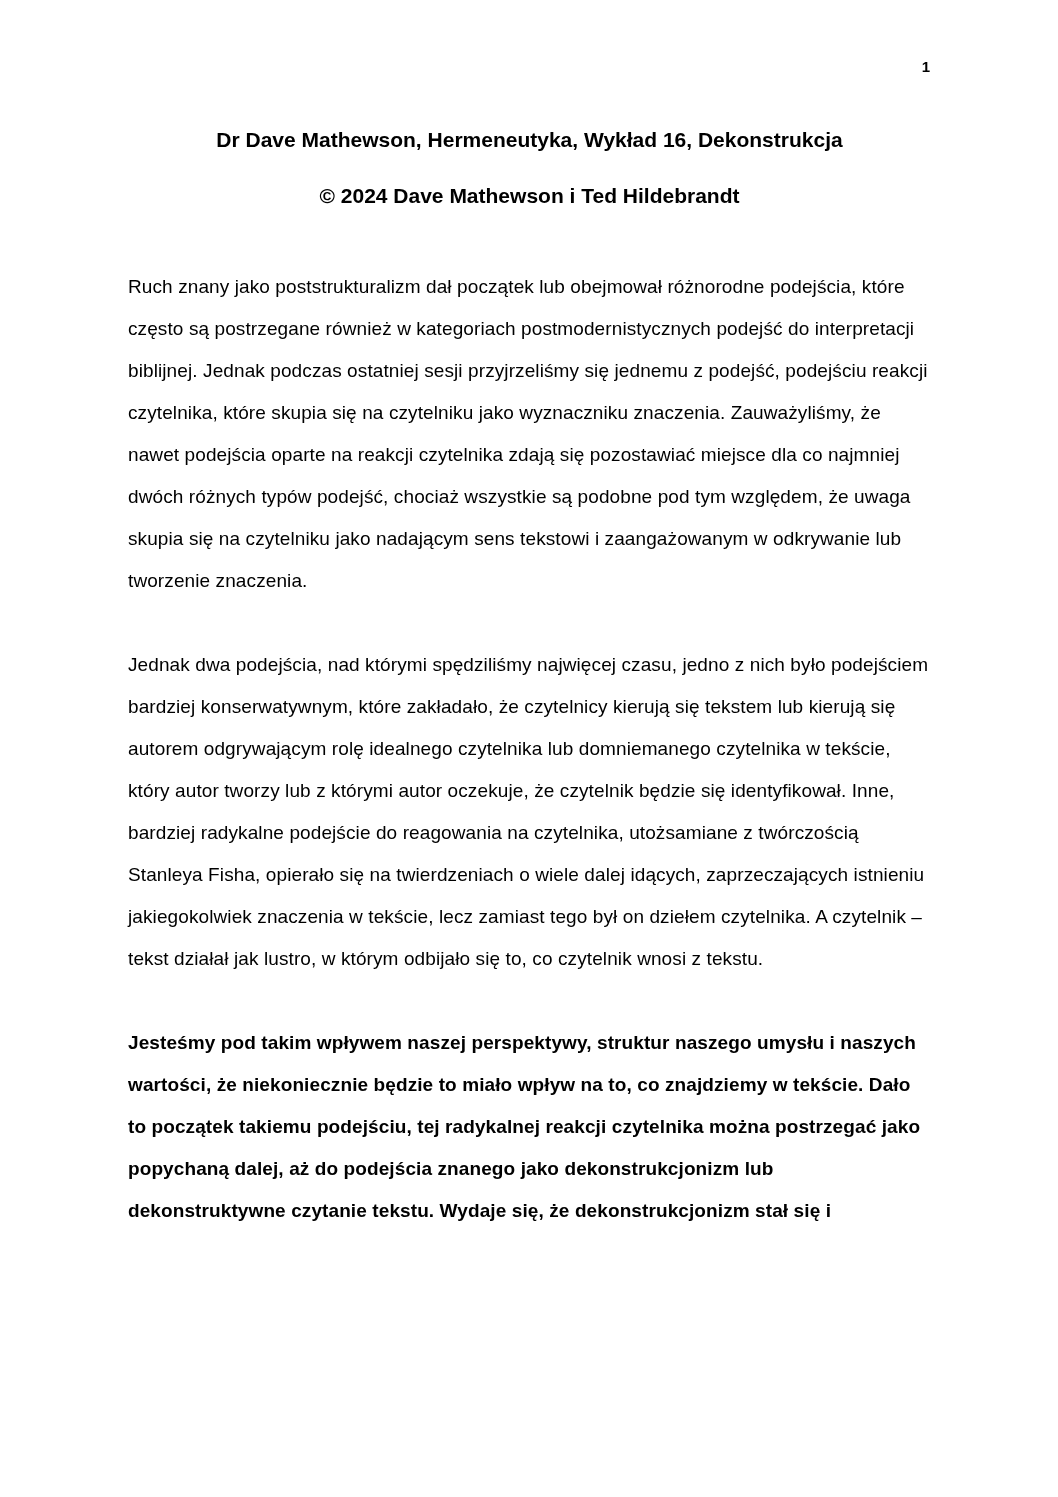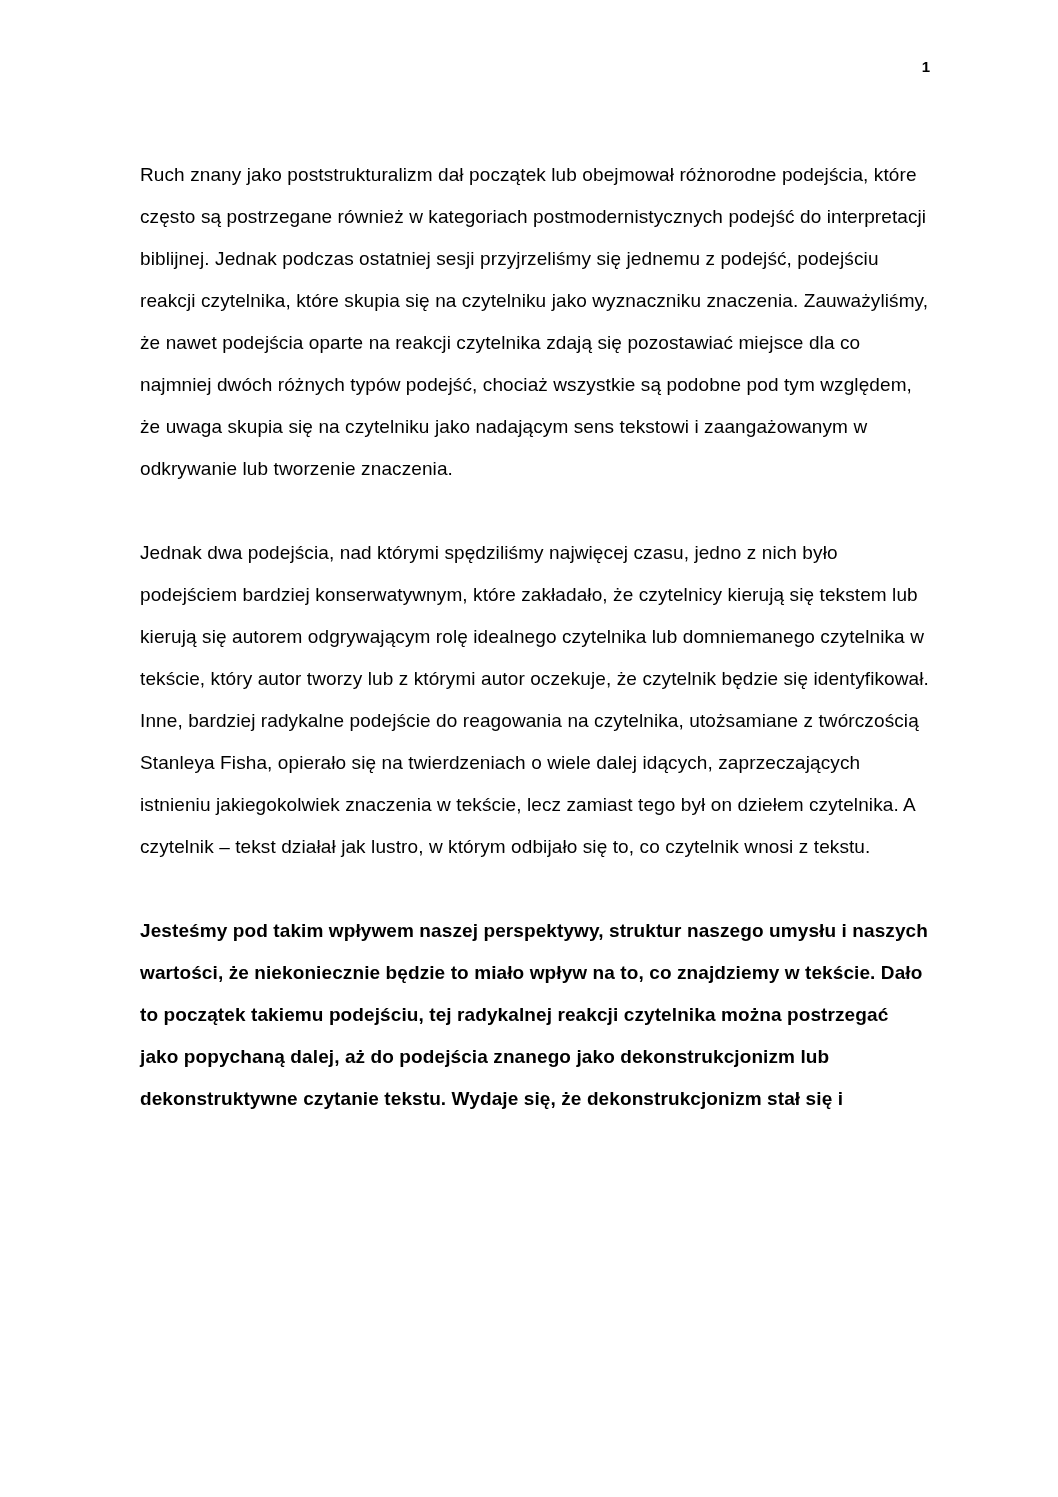--- a/index.html
+++ b/index.html
@@ -42,37 +42,41 @@
     display: block;
   }
   .body-text {
     margin-top: 42px;
   }
   .body-text p {
     font-size: 19px;
     line-height: 42px;
     font-weight: 400;
     text-align: left;
-    margin: 0 0 42px 12px;
+    margin: 0 0 42px 0;
     letter-spacing: 0.1px;
   }
   .body-text p:last-child {
     margin-bottom: 0;
     font-weight: bold;
   }
 </style>
 </head>
 <body>
 
 <div class="page">
 
   <div class="page-number">1</div>
 
   <div class="content">
 
+    <h1 class="doc-title">
+      <span class="title-line">Dr Dave Mathewson, Hermeneutyka, Wykład 16, Dekonstrukcja</span>
+      <span class="title-line">© 2024 Dave Mathewson i Ted Hildebrandt</span>
+    </h1>
 
     <div class="body-text">
       <p>Ruch znany jako poststrukturalizm dał początek lub obejmował różnorodne podejścia, które często są postrzegane również w kategoriach postmodernistycznych podejść do interpretacji biblijnej. Jednak podczas ostatniej sesji przyjrzeliśmy się jednemu z podejść, podejściu reakcji czytelnika, które skupia się na czytelniku jako wyznaczniku znaczenia. Zauważyliśmy, że nawet podejścia oparte na reakcji czytelnika zdają się pozostawiać miejsce dla co najmniej dwóch różnych typów podejść, chociaż wszystkie są podobne pod tym względem, że uwaga skupia się na czytelniku jako nadającym sens tekstowi i zaangażowanym w odkrywanie lub tworzenie znaczenia.</p>
       <p>Jednak dwa podejścia, nad którymi spędziliśmy najwięcej czasu, jedno z nich było podejściem bardziej konserwatywnym, które zakładało, że czytelnicy kierują się tekstem lub kierują się autorem odgrywającym rolę idealnego czytelnika lub domniemanego czytelnika w tekście, który autor tworzy lub z którymi autor oczekuje, że czytelnik będzie się identyfikował. Inne, bardziej radykalne podejście do reagowania na czytelnika, utożsamiane z twórczością Stanleya Fisha, opierało się na twierdzeniach o wiele dalej idących, zaprzeczających istnieniu jakiegokolwiek znaczenia w tekście, lecz zamiast tego był on dziełem czytelnika. A czytelnik – tekst działał jak lustro, w którym odbijało się to, co czytelnik wnosi z tekstu.</p>
       <p>Jesteśmy pod takim wpływem naszej perspektywy, struktur naszego umysłu i naszych wartości, że niekoniecznie będzie to miało wpływ na to, co znajdziemy w tekście. Dało to początek takiemu podejściu, tej radykalnej reakcji czytelnika można postrzegać jako popychaną dalej, aż do podejścia znanego jako dekonstrukcjonizm lub dekonstruktywne czytanie tekstu. Wydaje się, że dekonstrukcjonizm stał się i</p>
     </div>
 
   </div>
 
 </div>

